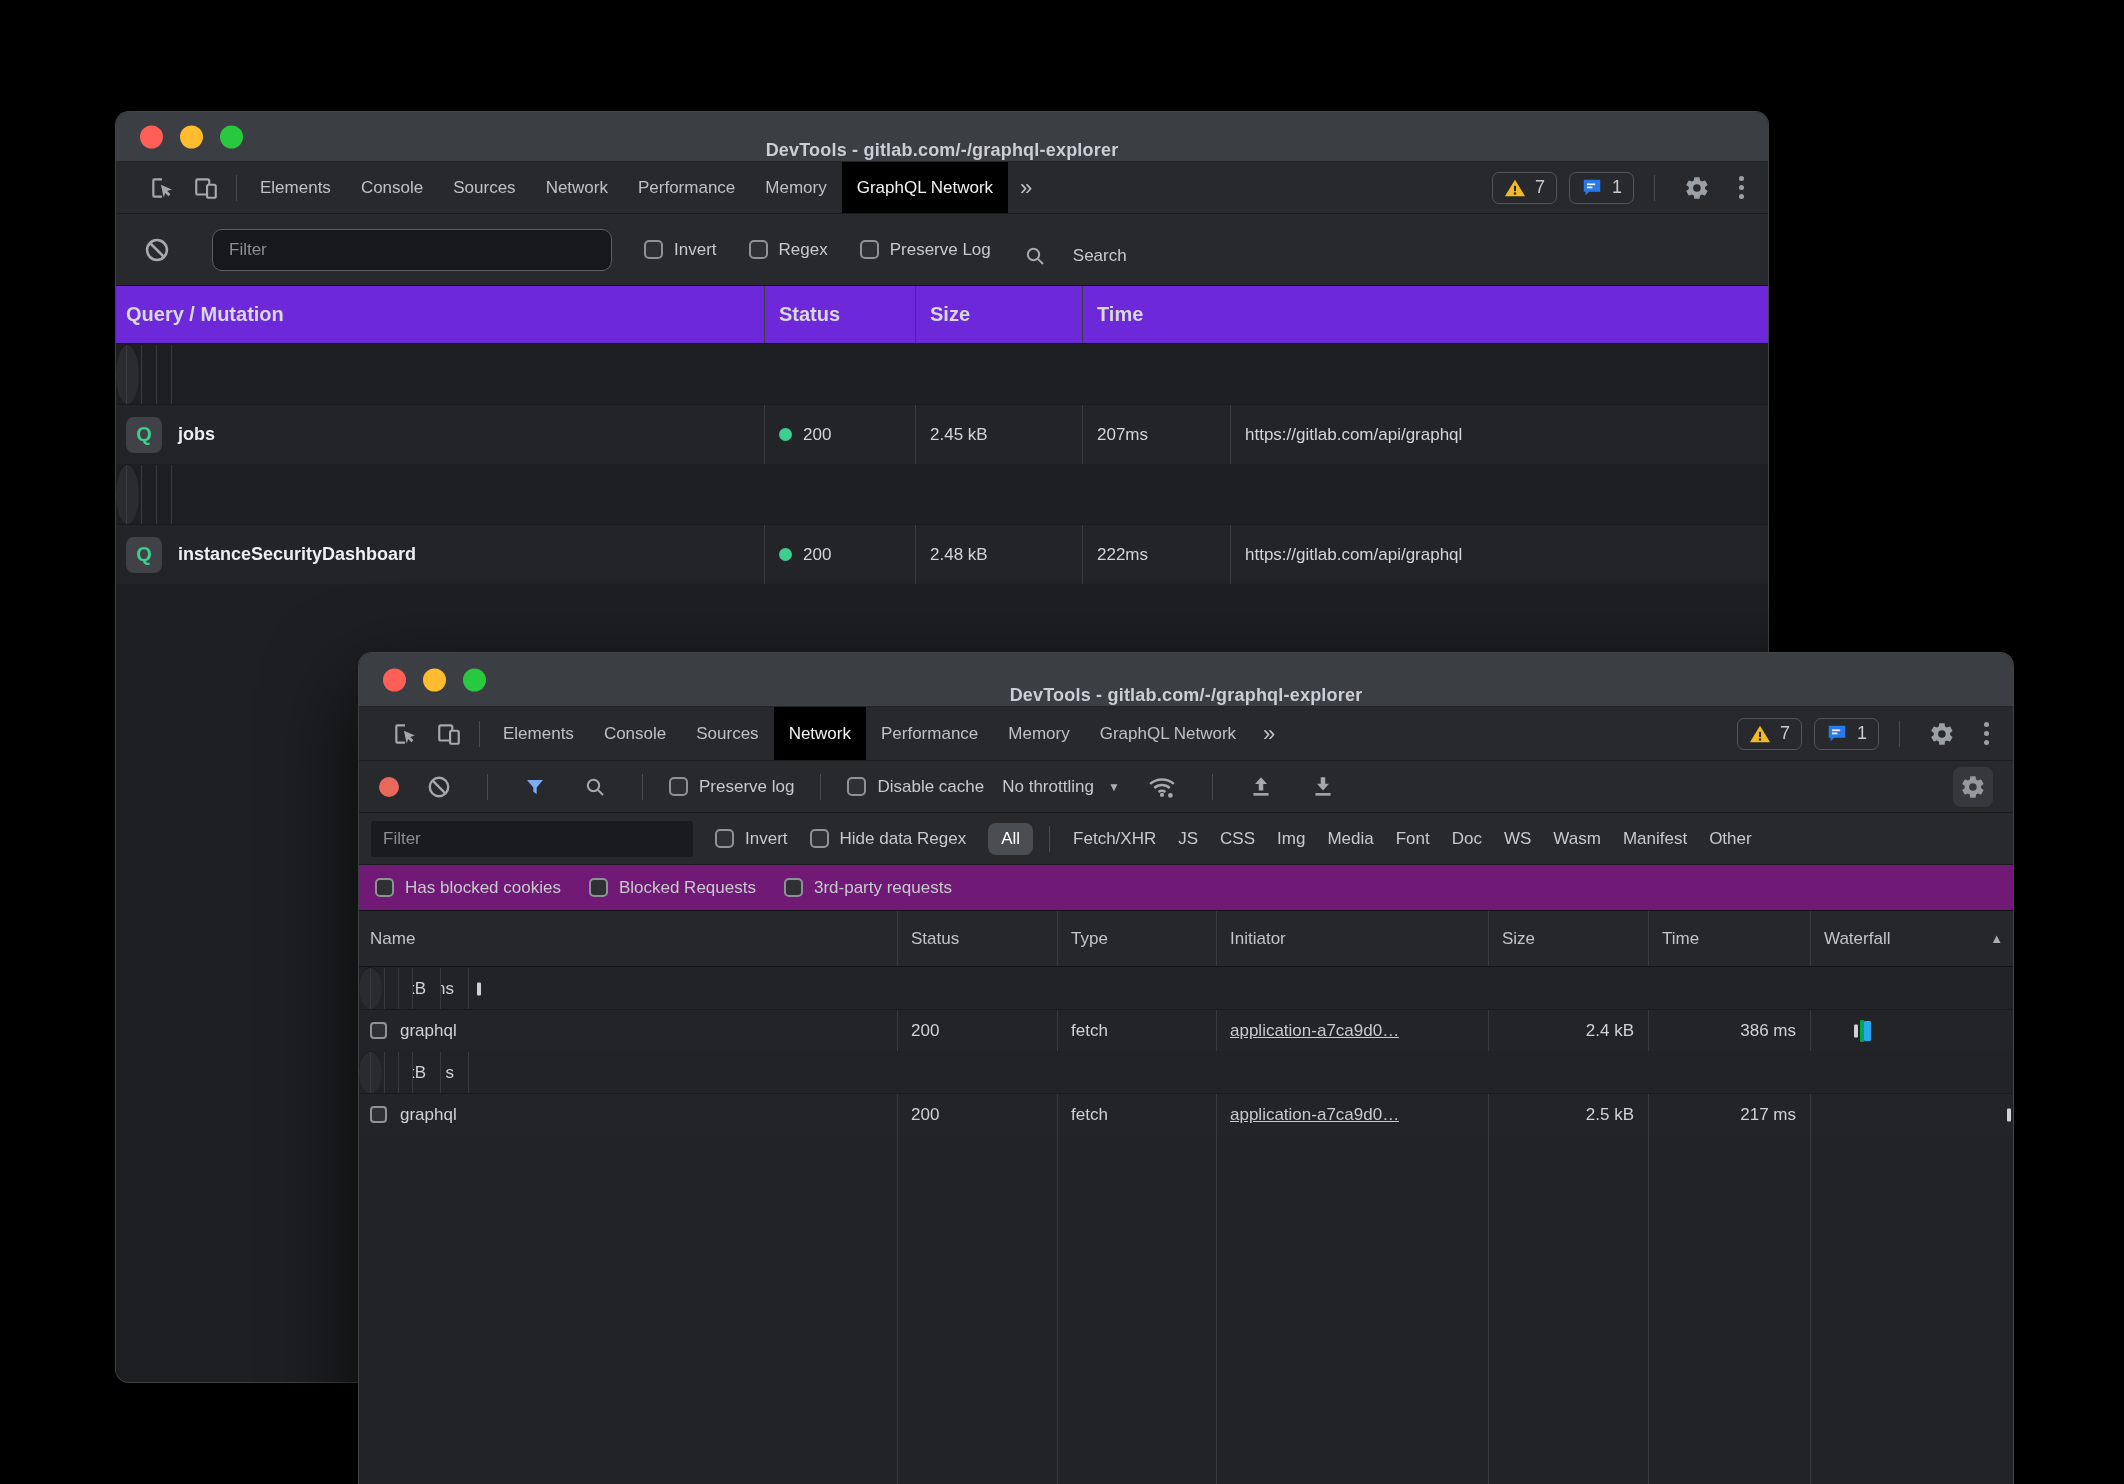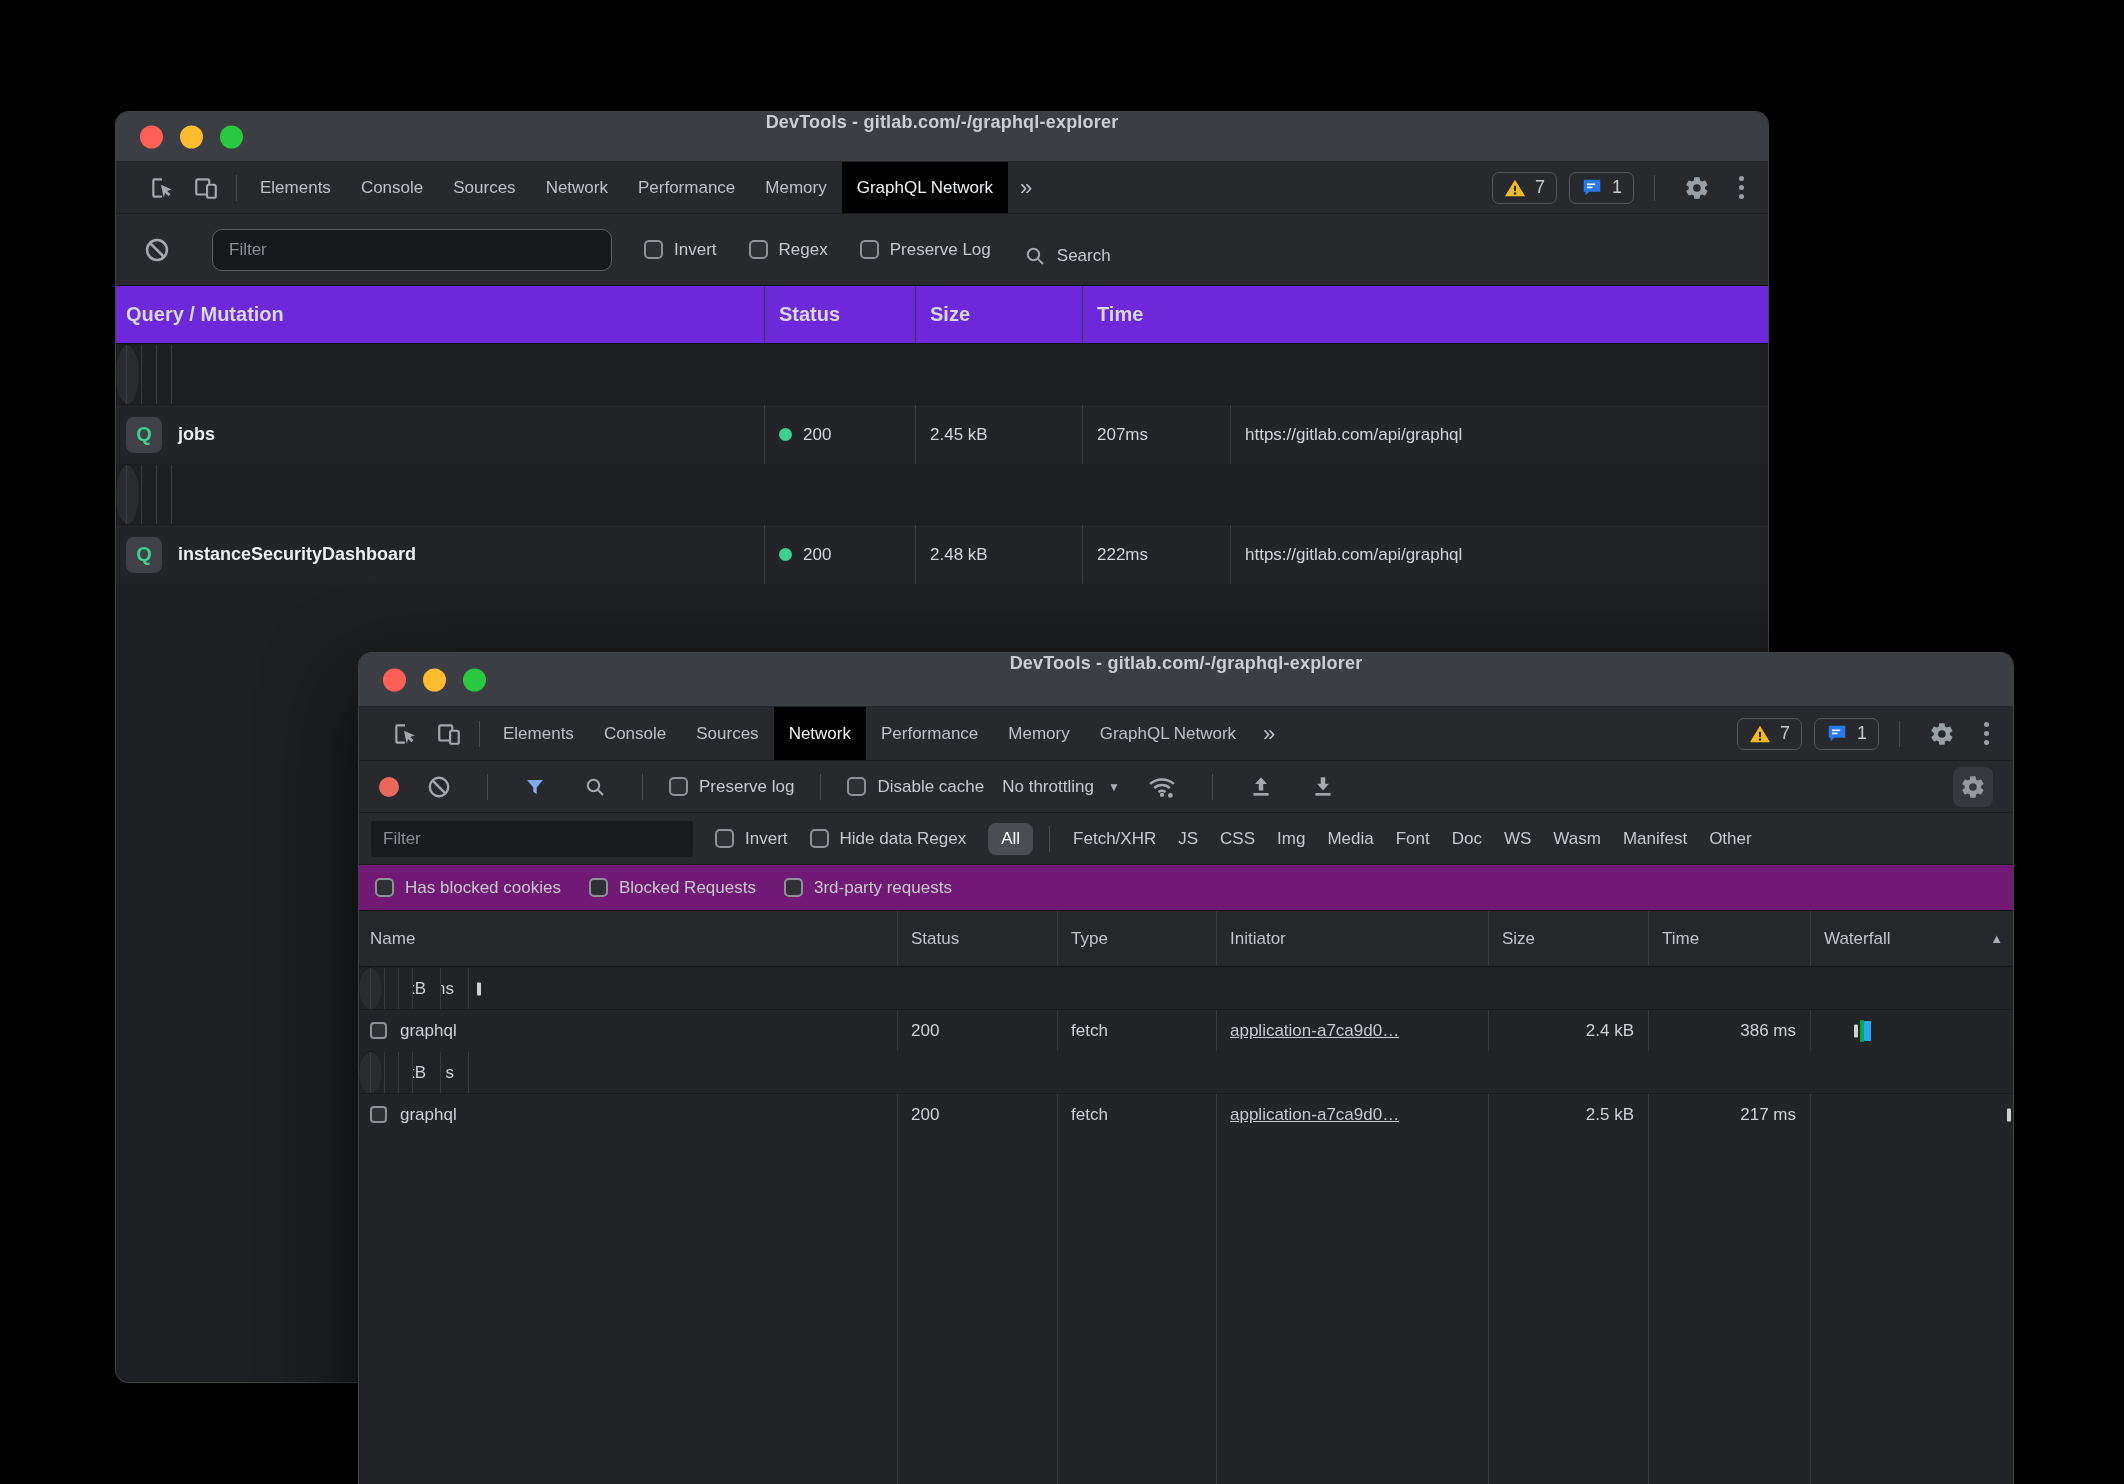--- a/index.html
+++ b/index.html
@@ -6,21 +6,21 @@
   html,body { width:2124px; height:1484px; background:#000; overflow:hidden;
     font-family:"Liberation Sans","DejaVu Sans",sans-serif; }
   body { position:relative; }
 
   .window { position:absolute; background:#1E1F22; border:1px solid rgba(255,255,255,.16);
     border-radius:14px; box-shadow:0 34px 90px rgba(0,0,0,.78); overflow:hidden;
     display:flex; flex-direction:column; }
 
   
   .titlebar { position:relative; background:#3B3E43; flex:0 0 auto;
-    display:flex; align-items:flex-start; justify-content:center; border-bottom:1px solid #232528; }
+    display:flex; align-items:flex-end; justify-content:center; border-bottom:1px solid #232528; }
   .lights { position:absolute; left:24px; top:50%; transform:translateY(-50%); display:flex; gap:17px; }
   .light { width:23px; height:23px; border-radius:50%; }
   .light.red { background:#FF5F57; } .light.yellow { background:#FEBC2E; } .light.green { background:#28C840; }
   .title { font-size:18px; font-weight:bold; color:#CBCED4; letter-spacing:.2px; }
 
   
   .tabstrip { background:#28292C; flex:0 0 auto; display:flex; align-items:stretch;
     padding-left:24px; border-bottom:1px solid #1B1C1F; }
   .icon-btn { display:flex; align-items:center; justify-content:center; padding:0 9px; cursor:default; }
   .vdiv { width:1px; background:#4A4C50; height:26px; align-self:center; margin:0 8px; }
@@ -41,21 +41,21 @@
   #back-window { left:115px; top:111px; width:1654px; height:1272px; }
   #back-window .titlebar { height:50px; }
   #back-window .tabstrip { height:52px; }
 
   .qltoolbar { height:72px; background:#28292C; flex:0 0 auto; display:flex; align-items:center;
     gap:32px; padding:0 18px; border-bottom:1px solid #121316; }
   .qltoolbar .filter-input { width:400px; height:42px; background:#17181B; border:1.5px solid #5C5E63;
     border-radius:10px; color:#E8EAED; padding:0 16px; font-size:17px; outline:none;
     font-family:"Liberation Sans","DejaVu Sans",sans-serif; }
   .qltoolbar .filter-input::placeholder { color:#8A8D92; }
-  .search-group { display:flex; align-items:center; gap:10px; font-size:17px; color:#C6C9CE;margin-top:12px; }
+  .search-group { display:flex; align-items:center; gap:26px; font-size:17px; color:#C6C9CE;margin-top:12px; }
 
   .qtable { flex:1; display:flex; flex-direction:column; background:#1E1F22; }
   .qhead { display:flex; height:58px; background:#6d28d9; align-items:center;
     font-size:20px; font-weight:bold; color:#D7D9DD; border-bottom:1px solid #121316; }
   .qcell { display:flex; align-items:center; height:100%; padding-left:14px; overflow:hidden; white-space:nowrap; }
   .qcell:first-child { padding-left:10px; }
   .qcell + .qcell { border-left:1px solid #3A3C40; }
   .c-qm { width:648px; } .c-st { width:151px; } .c-sz { width:167px; } .c-tm { width:148px; } .c-url { flex:1; }
   .qrow { display:flex; height:60px; align-items:stretch; font-size:17px; color:#D2D5D9; border-top:1px solid #191A1C; }
   .qrow.light { background:#2B2C30; } .qrow.dark { background:#232428; }

